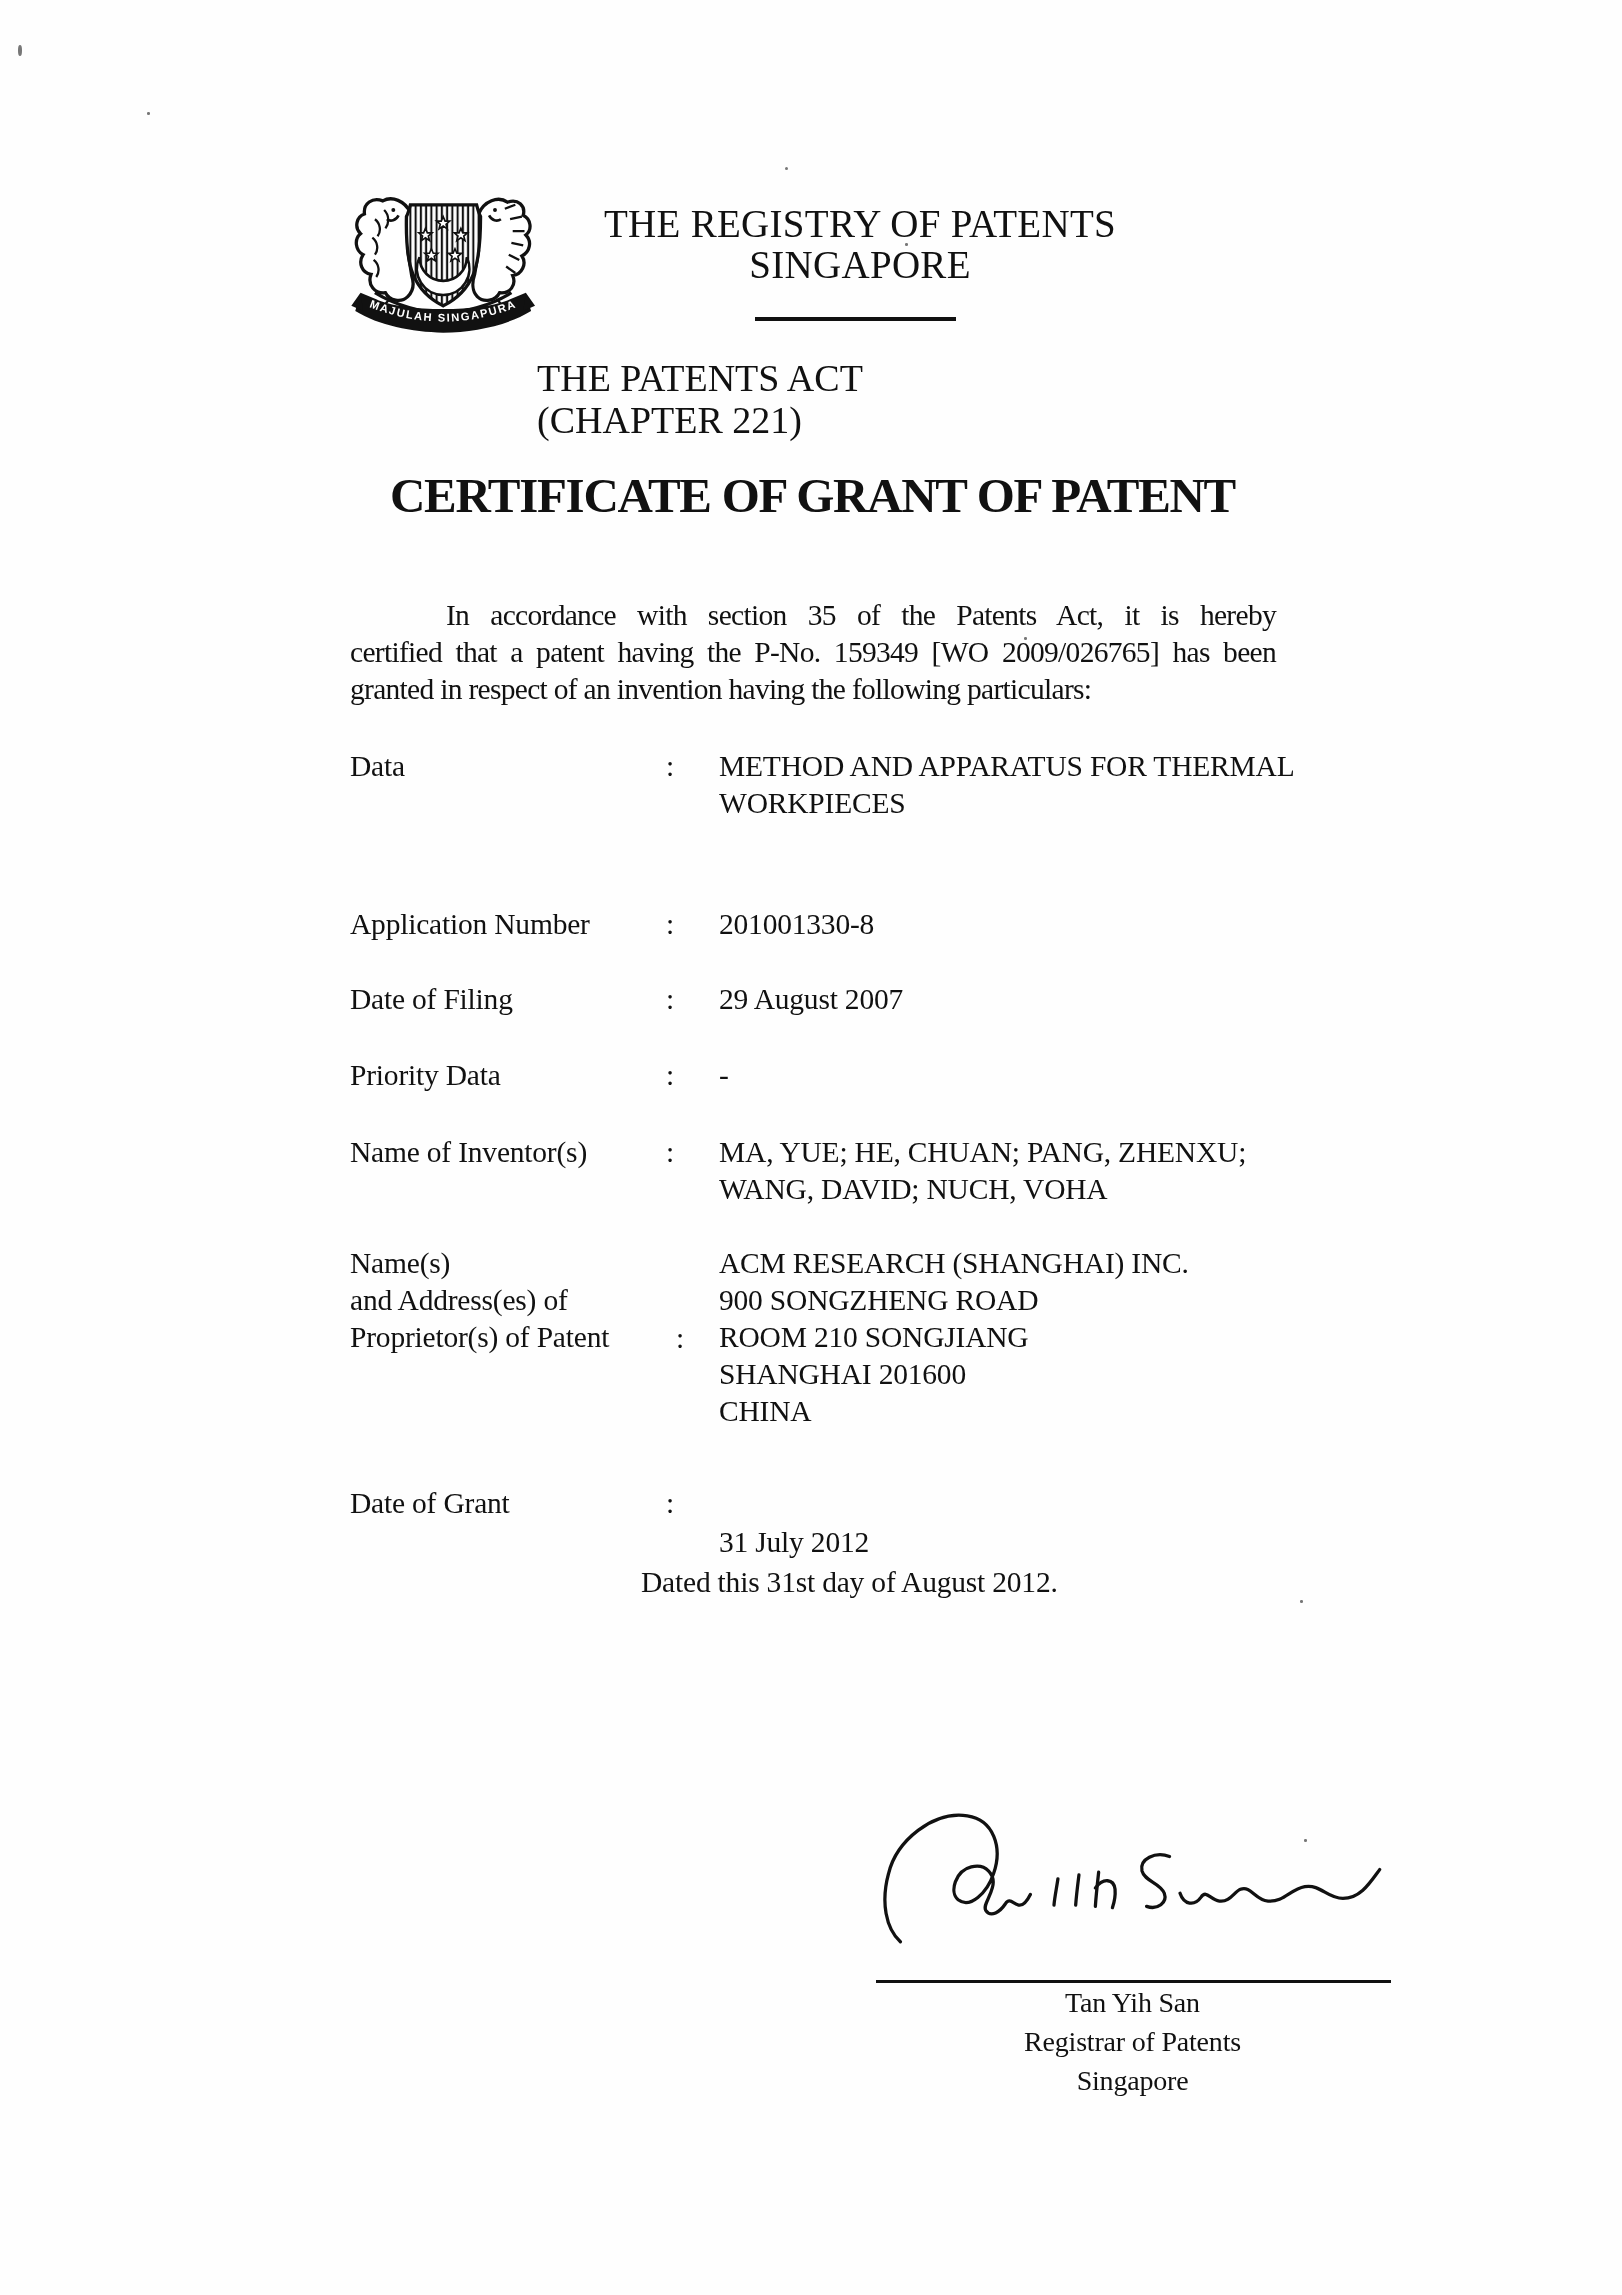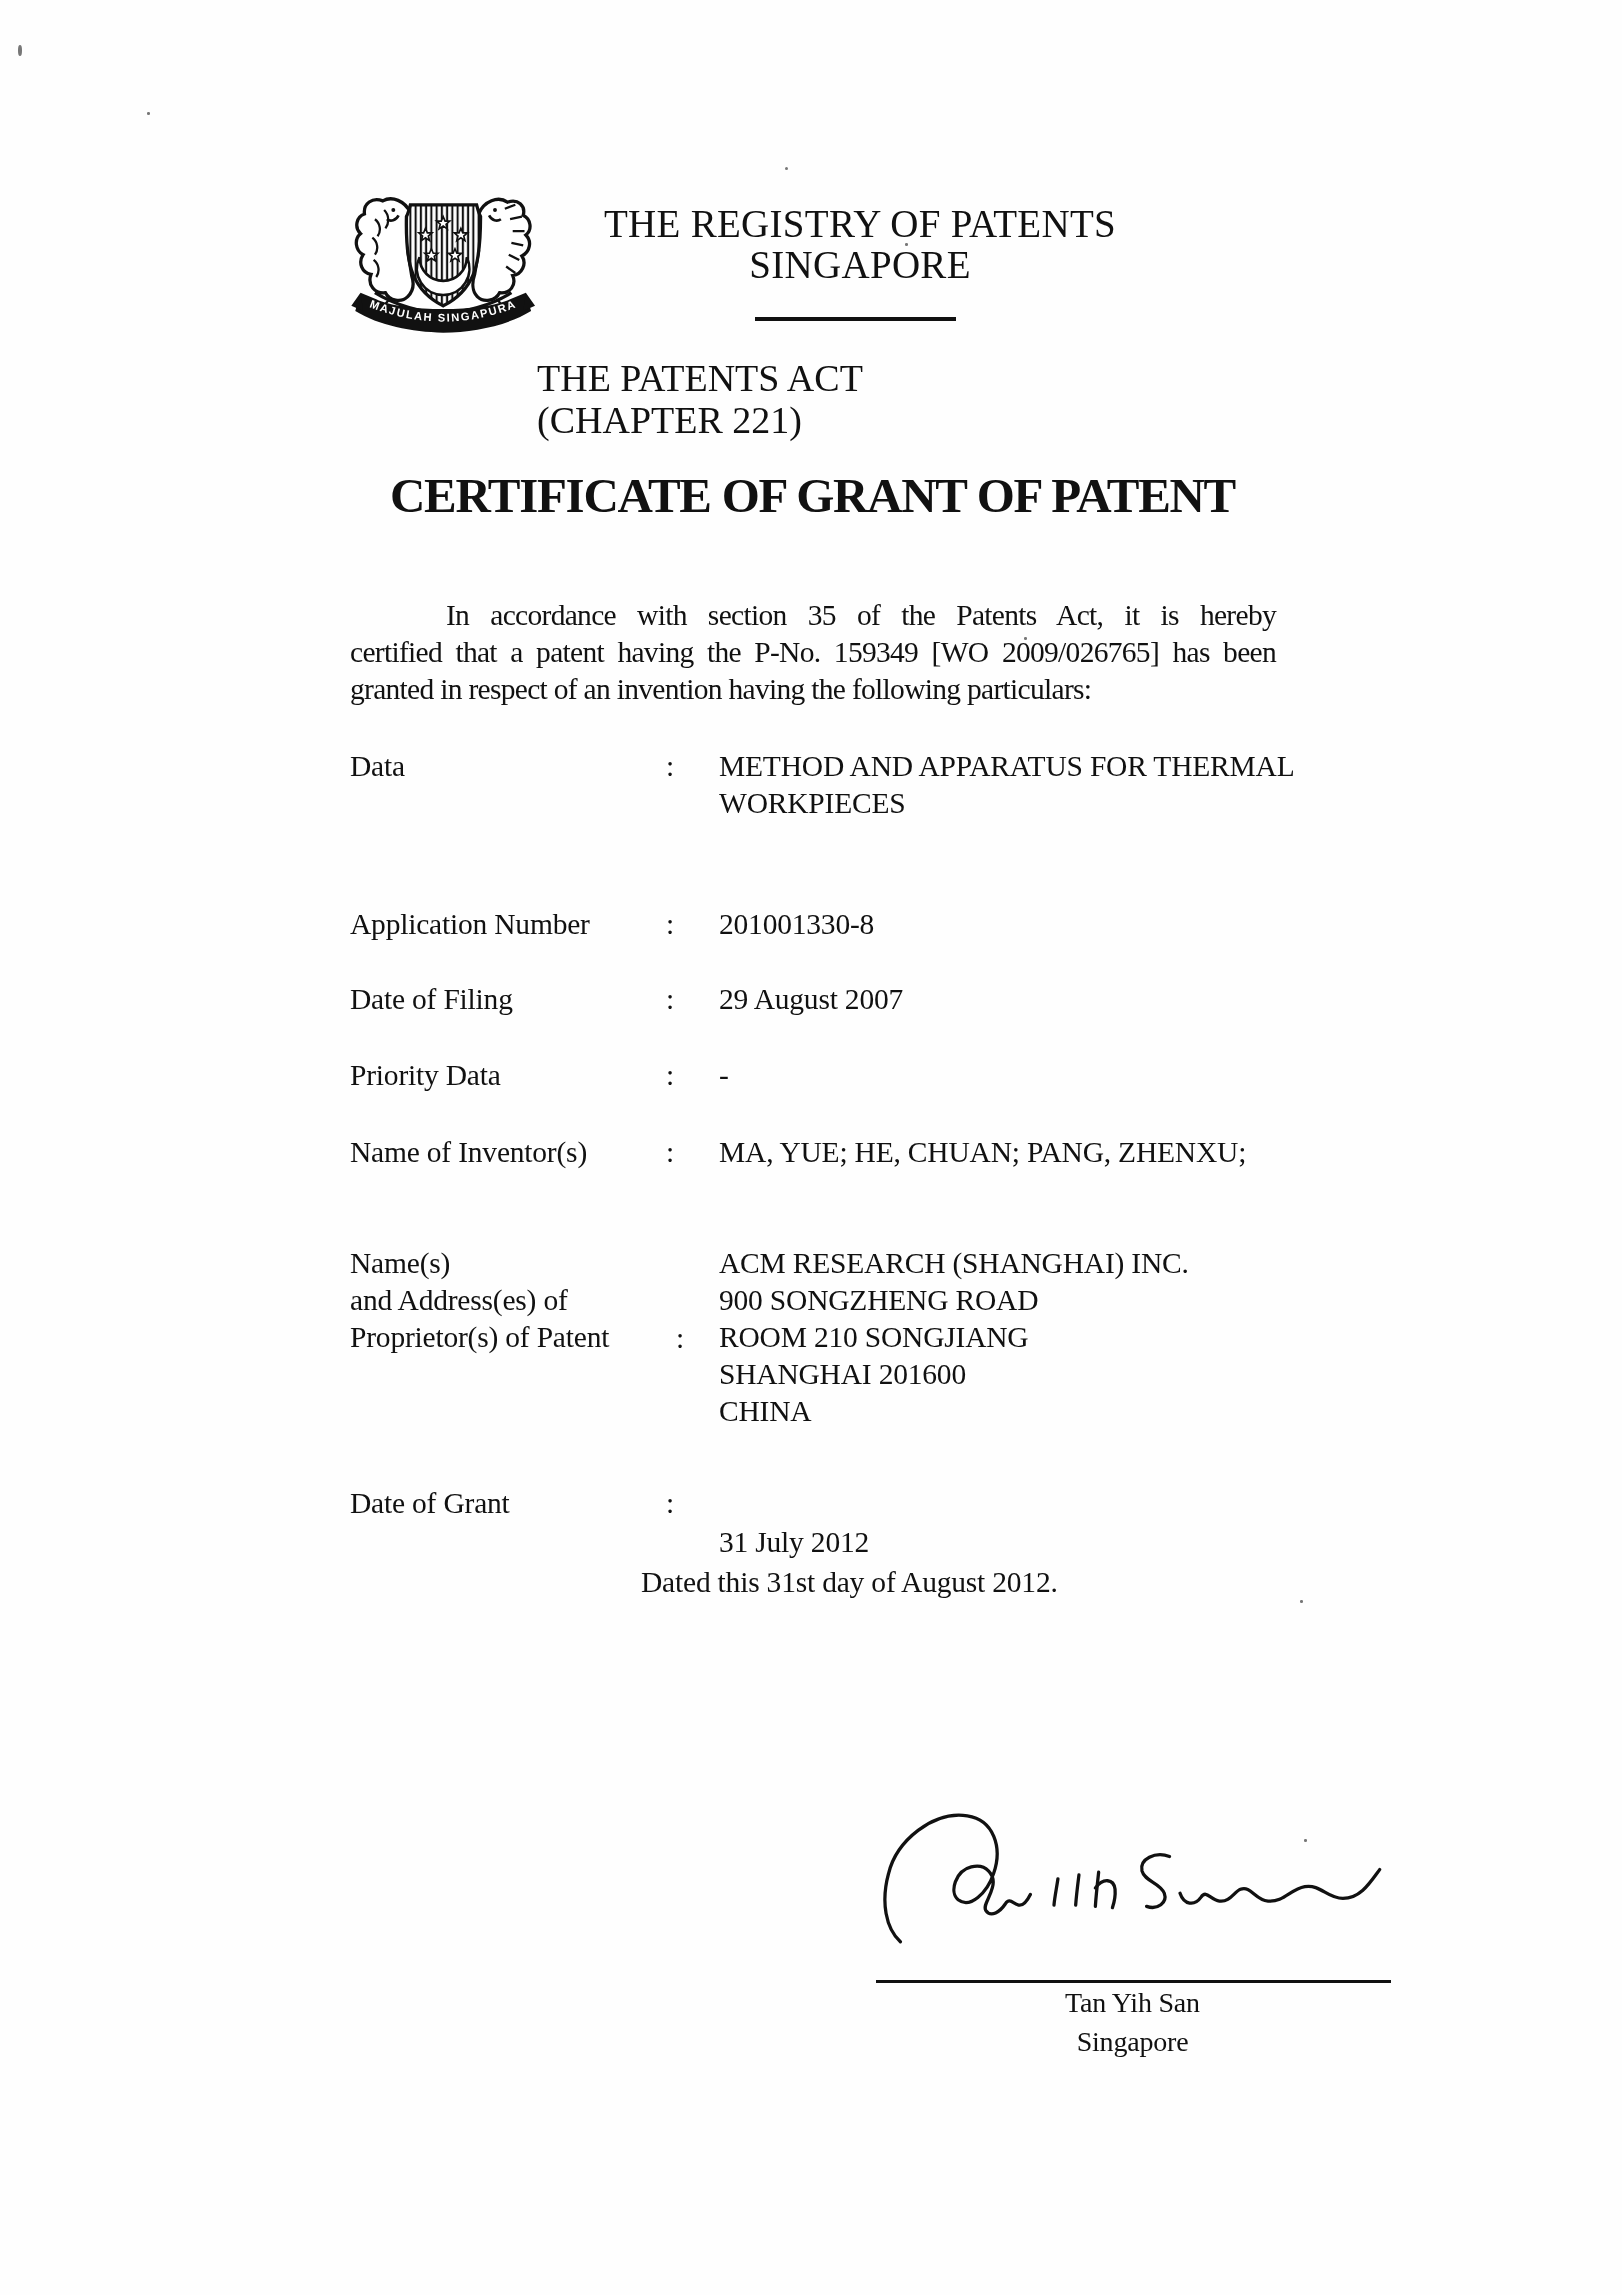--- a/index.html
+++ b/index.html
@@ -134,20 +134,21 @@
   <div class="abs body-text col-value" style="top:981px;">29 August 2007</div>
 
   <div class="abs body-text col-label" style="top:1057px;">Priority Data</div>
   <div class="abs body-text col-colon" style="top:1057px;">:</div>
   <div class="abs body-text col-value" style="top:1057px;">-</div>
 
   <div class="abs body-text col-label" style="top:1134px;">Name of Inventor(s)</div>
   <div class="abs body-text col-colon" style="top:1134px;">:</div>
   <div class="abs body-text col-value" style="top:1134px;">
     <div>MA, YUE; HE, CHUAN; PANG, ZHENXU;</div>
+    <div>WANG, DAVID; NUCH, VOHA</div>
   </div>
 
   <div class="abs body-text col-label" style="top:1245px;">
     <div>Name(s)</div>
     <div>and Address(es) of</div>
     <div>Proprietor(s) of Patent</div>
   </div>
   <div class="abs body-text" style="left:676px;top:1320px;">:</div>
   <div class="abs body-text col-value" style="top:1245px;">
     <div>ACM RESEARCH (SHANGHAI) INC.</div>
@@ -176,20 +177,21 @@
       <path d="M456,86 C434,78 410,90 414,108 C418,124 442,126 448,142 C453,156 438,168 421,162"></path>
       <path d="M472,142 C478,160 494,162 504,148 C512,136 518,152 532,154 C548,156 554,140 564,136
                C580,130 586,152 606,154 C630,156 640,136 662,132 C686,128 696,150 720,150
                C746,150 760,128 776,106"></path>
     </g>
   </svg>
 
   <div class="abs sig-line"></div>
   <div class="abs sig-block">
     <div>Tan Yih San</div>
+    <div>Registrar of Patents</div>
     <div>Singapore</div>
   </div>
 
   <div class="speck" style="left:17.7px;top:45px;width:3.9px;height:10.5px;"></div>
   <div class="speck" style="left:147px;top:112px;width:2.6px;height:2.6px;"></div>
   <div class="speck" style="left:785px;top:167px;width:3.3px;height:3.3px;"></div>
   <div class="speck" style="left:905px;top:243px;width:2.6px;height:2.6px;"></div>
   <div class="speck" style="left:1024px;top:637px;width:2.6px;height:2.6px;"></div>
   <div class="speck" style="left:1300px;top:1600px;width:2.6px;height:2.6px;"></div>
   <div class="speck" style="left:1304px;top:1839px;width:2.6px;height:2.6px;"></div>

